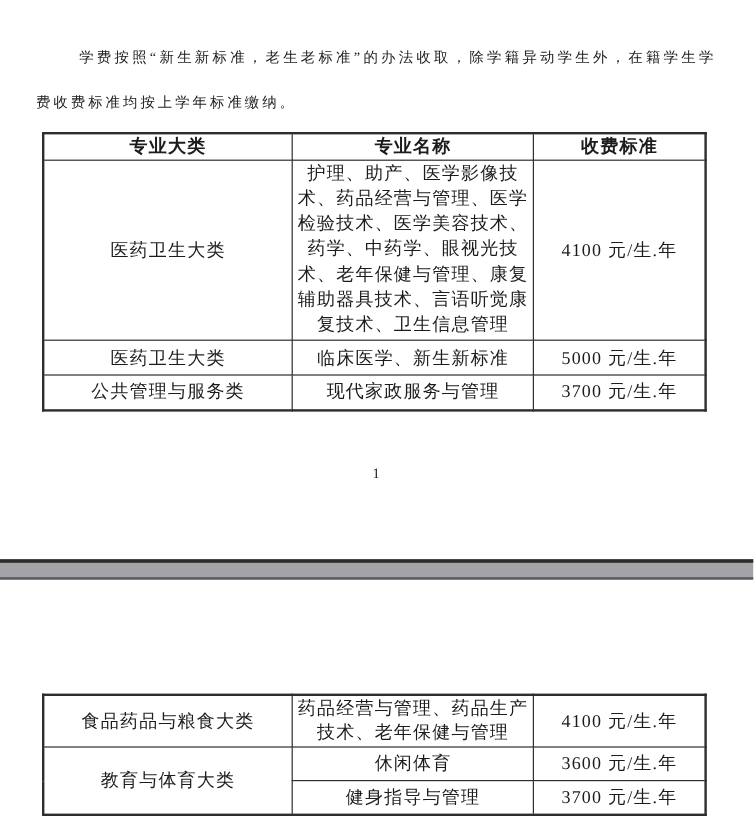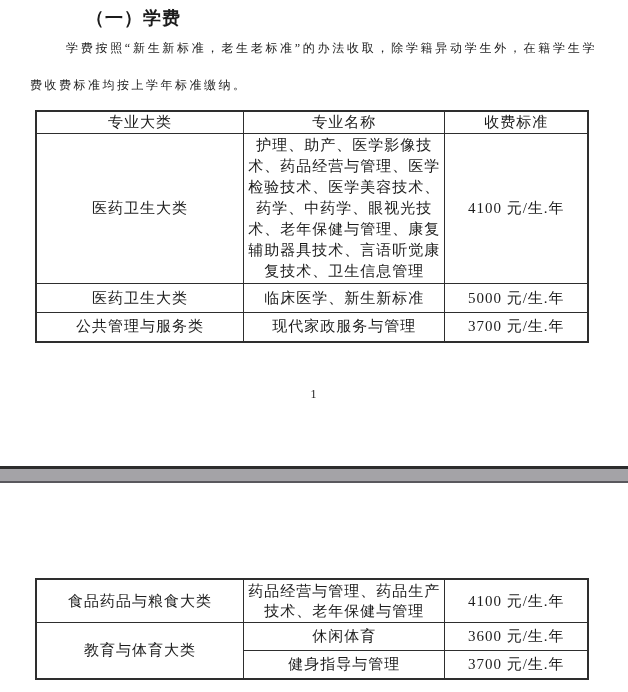--- a/index.html
+++ b/index.html
@@ -43,21 +43,21 @@
   }
   table.fee-table td, table.fee-table th {
     border: 1px solid #2e2e2e;
     text-align: center;
     vertical-align: middle;
     font-size: 15px;
     letter-spacing: 1px;
     padding: 1px 4px;
     overflow: hidden;
   }
-  table.fee-table th { font-weight: normal; }
+  table.fee-table th { font-weight: bold; }
   .t1 { top: 110px; }
   .t1 .hdr-row { height: 21px; }
   .t1 .row-big { height: 145px; }
   .t1 .row-sm  { height: 29px; }
   .t2 { top: 578px; }
   .t2 .row-2l { height: 41px; }
   .t2 .row-sm { height: 28px; margin-left: 35px; }
   .col-cat  { width: 206px; }
   .col-maj  { width: 200px; }
   .col-fee  { width: 142px; }
@@ -83,21 +83,20 @@
     border-top: 3px solid #2c2c2c;
     border-bottom: 2px solid #59585d;
   }
   .fee-cell { white-space: nowrap; }
 </style>
 </head>
 <body>
 
 <div class="canvas">
 
-  <div class="section-heading">（一）学费</div>
 
   <div class="intro-paragraph">学费按照“新生新标准，老生老标准”的办法收取，除学籍异动学生外，在籍学生学费收费标准均按上学年标准缴纳。</div>
 
   <table class="fee-table t1">
     <colgroup>
       <col class="col-cat">
         <col class="col-maj">
         <col class="col-fee">
     </colgroup>
     <tbody>

